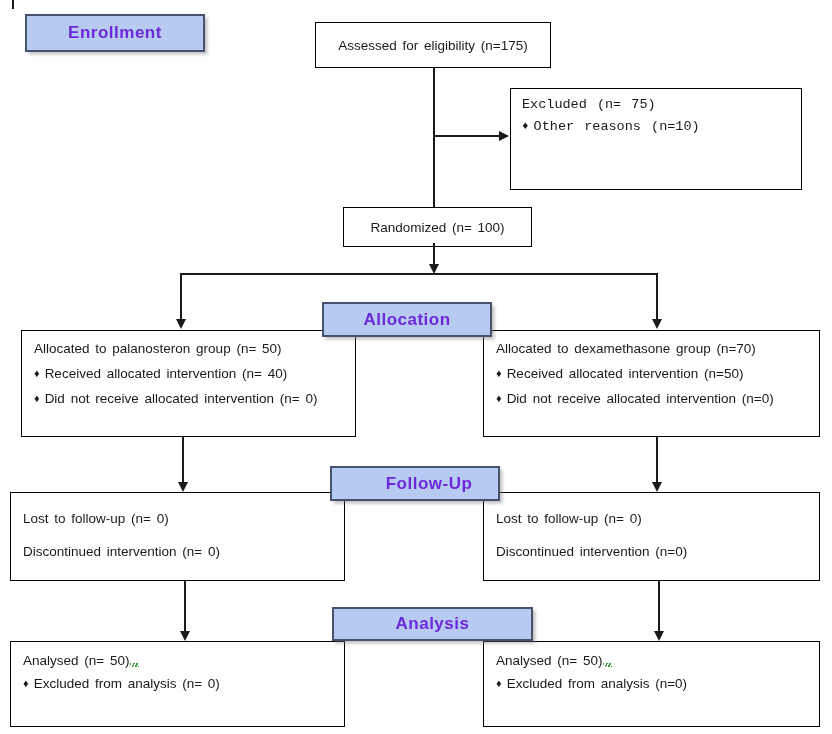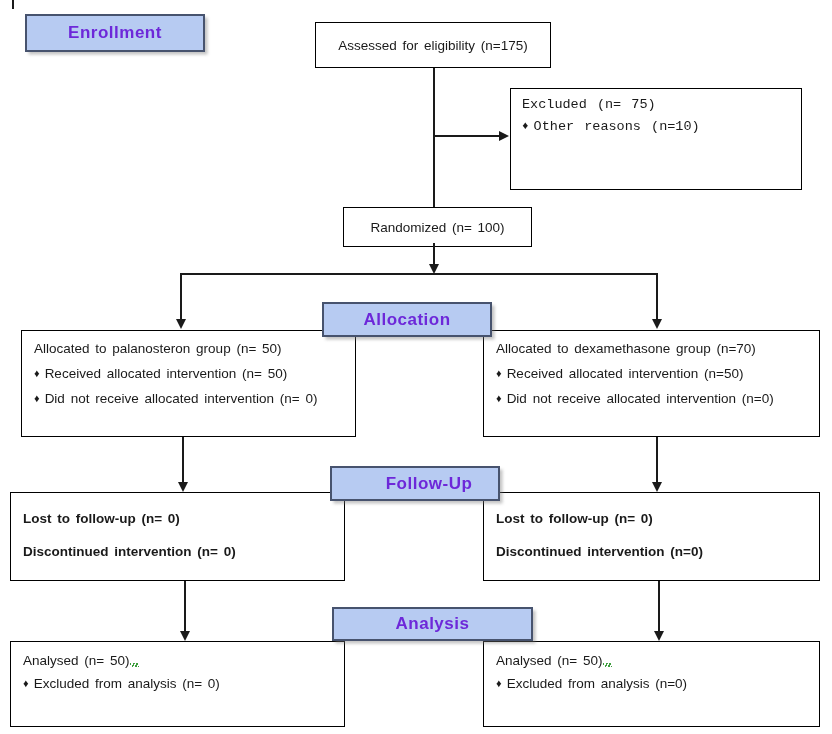--- a/index.html
+++ b/index.html
@@ -31,21 +31,21 @@
     border-top:10px solid #1a1a1a;}
   .arr-right{position:absolute;width:0;height:0;
     border-top:5.5px solid transparent;border-bottom:5.5px solid transparent;
     border-left:10px solid #1a1a1a;}
   .tick{position:absolute;width:2px;background:#1a1a1a;}
   .squiggle{display:inline-block;width:9px;height:4px;margin-left:1px;
     background:repeating-linear-gradient(115deg,#3e9e3e 0 1.5px,transparent 1.5px 3px);
     vertical-align:-2px;}
   .pad-alloc{padding:6px 0 0 12px;line-height:24px;}
   .pad-excl{padding:6px 0 0 11px;line-height:20.5px;font-family:Liberation Mono, monospace;}
-  .pad-fu{padding:9px 8px 0 12px;line-height:33px;font-weight:bold;}
+  .pad-fu{padding:9px 8px 0 12px;line-height:33px;}
   .pad-an{padding:8px 0 10px 12px;line-height:22px;}
 </style>
 </head>
 <body>
 
 <div id="canvas">
 
   <div class="tick" style="left:12px;top:0;height:9px;"></div>
 
   <div class="stage" style="left:25px;top:14px;width:180px;height:38px;">
@@ -86,21 +86,21 @@
 
   <div class="stage" style="left:322px;top:302px;width:170px;height:35px;">
     <span>Allocation</span>
   </div>
 
   <div class="box pad-alloc" style="left:10px;top:330px;width:335px;height:107px;margin-left:11px;">
     <div class="bl">
       <span>Allocated to palanosteron group (n= 50)</span>
     </div>
     <div class="bl">
-      <span class="bullet">♦</span><span>Received allocated intervention (n= 50)</span>
+      <span class="bullet">♦</span><span>Received allocated intervention (n= 40)</span>
     </div>
     <div class="bl">
       <span class="bullet">♦</span><span>Did not receive allocated intervention (n= 0)</span>
     </div>
   </div>
 
   <div class="box pad-alloc" style="left:483px;top:330px;width:337px;height:107px;">
     <div class="bl">
       <span>Allocated to dexamethasone group (n=70)</span>
     </div>

